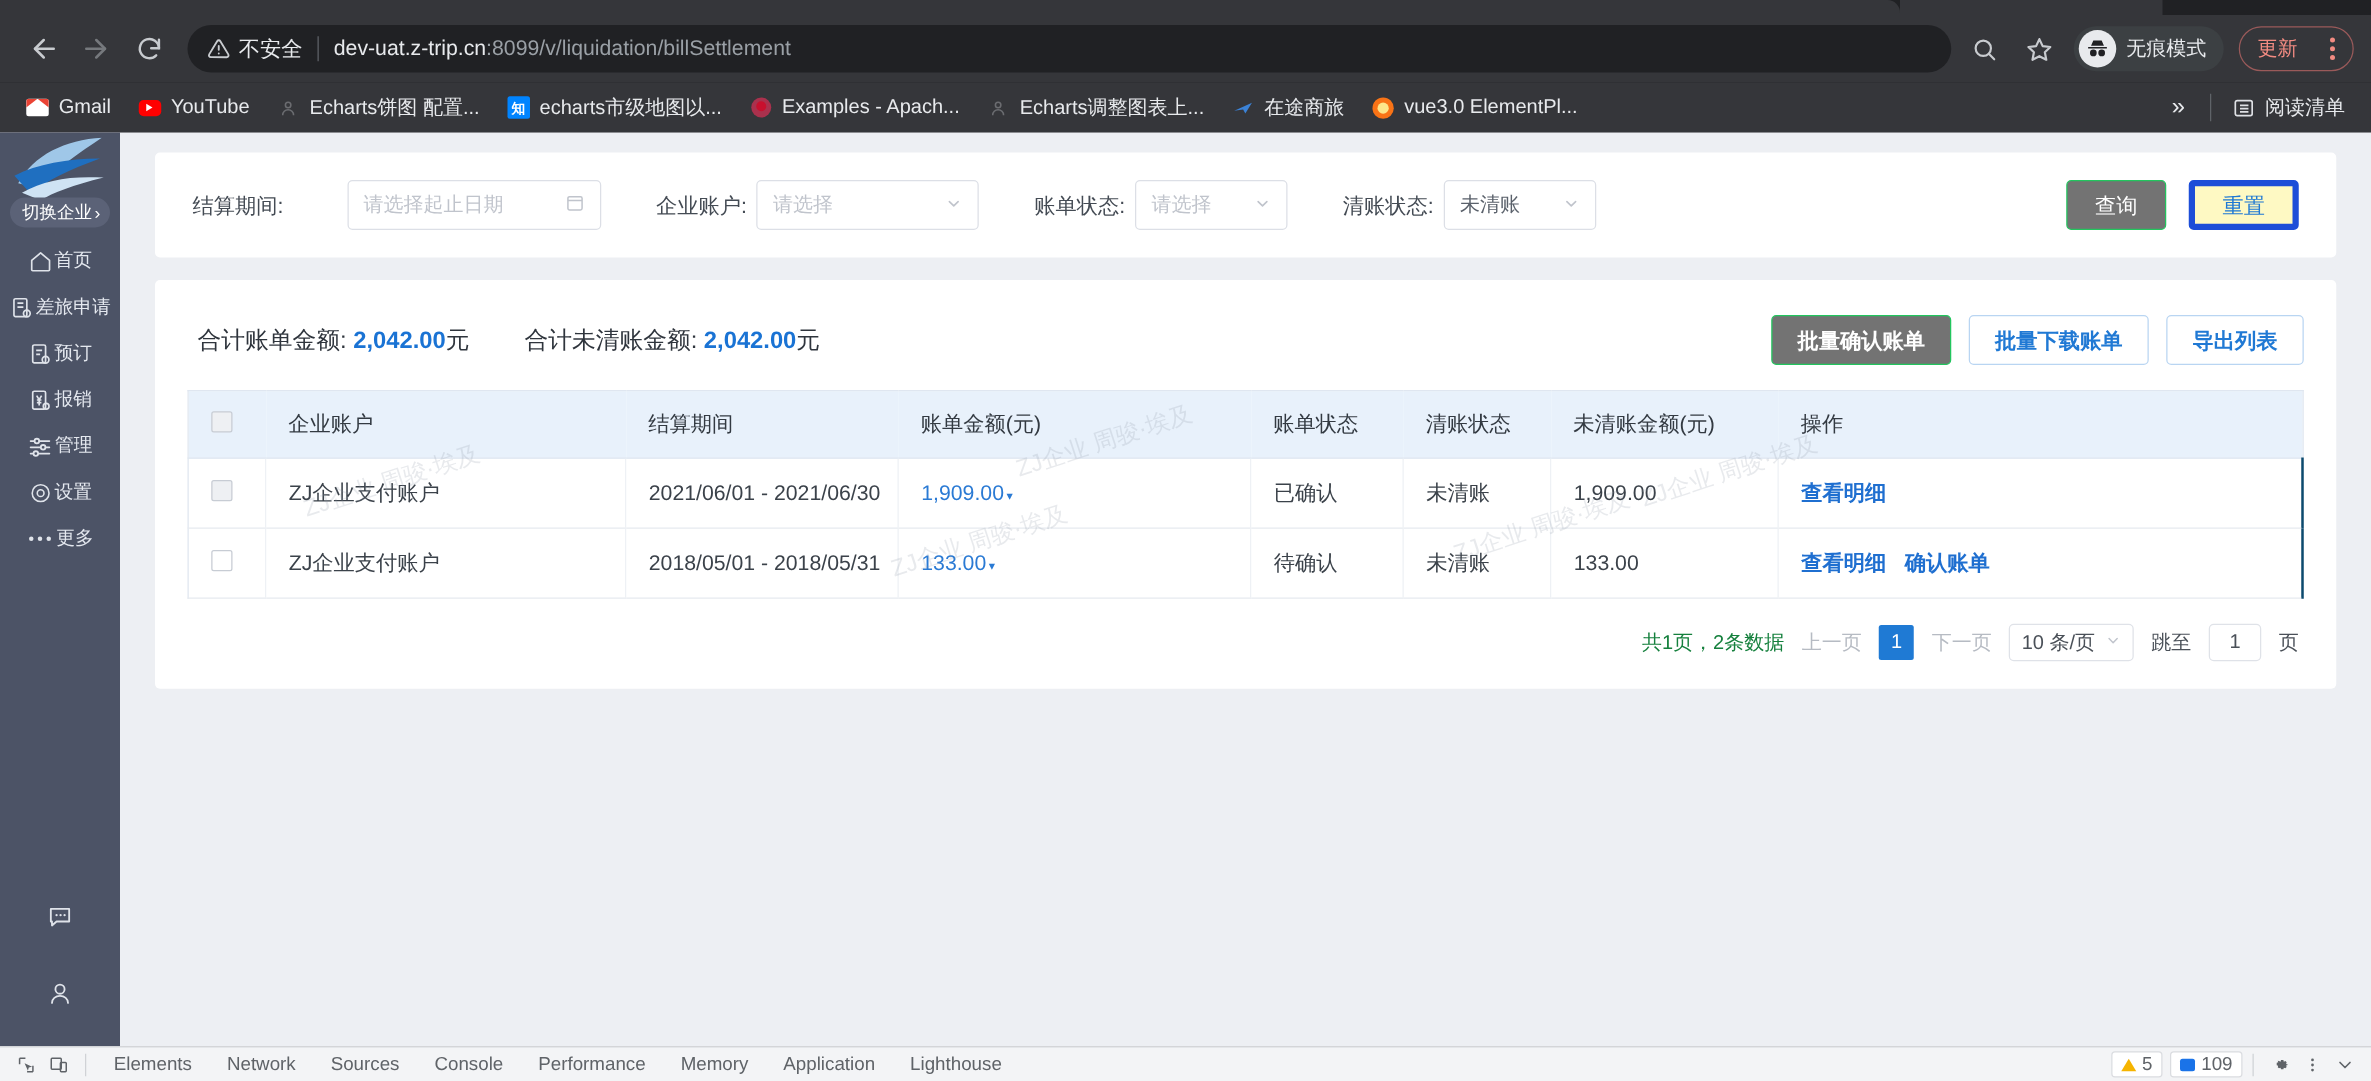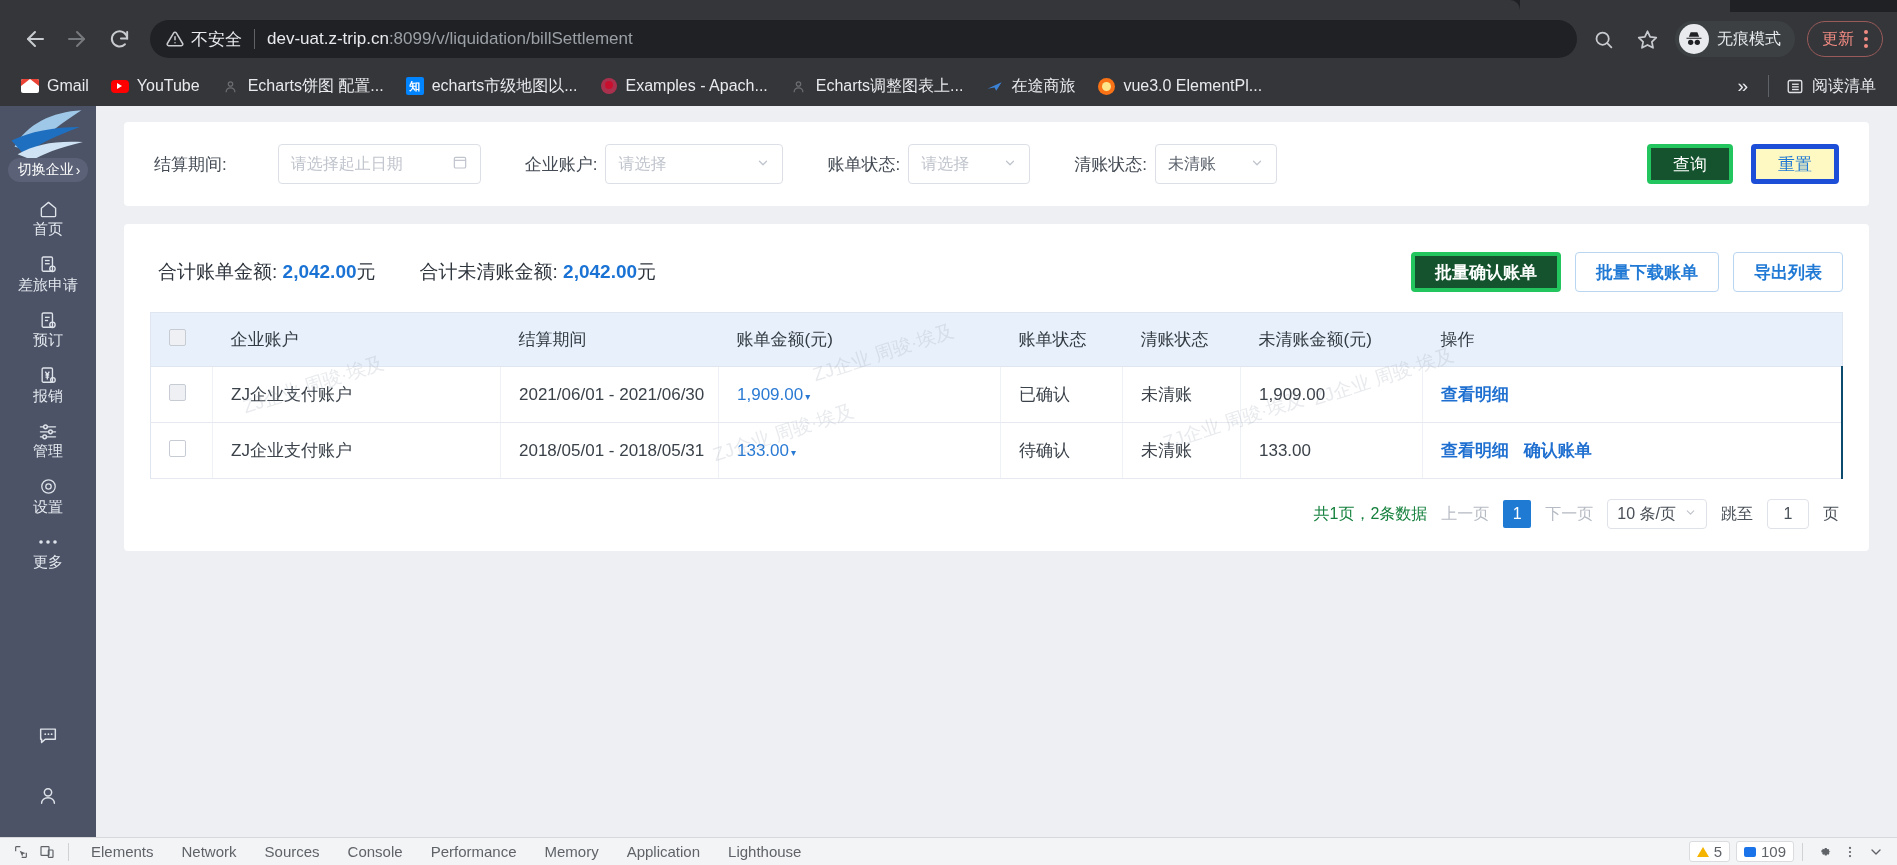--- a/index.html
+++ b/index.html
@@ -54,21 +54,21 @@
   .incognito-pill {
     display:flex; align-items:center; gap:8px; height:36px;
     background:#3c4043; border-radius:18px; padding:0 14px 0 4px;
     color:#e8eaed; font-size:16px; white-space:nowrap; margin-left:4px;
   }
   .incognito-circle {
     width:30px; height:30px; border-radius:50%; background:#e8eaed;
     display:flex; align-items:center; justify-content:center; color:#202124;
   }
   .update-pill {
-    display:flex; align-items:center; gap:4px; height:36px;
+    display:flex; align-items:center; gap:20px; height:36px;
     border:1px solid #9a5a5a; border-radius:18px; padding:0 8px 0 14px;
     color:#f28b82; font-size:16px; white-space:nowrap; margin-left:8px;
   }
   .kebab { display:flex; flex-direction:column; gap:3px; padding:0 6px; }
   .kebab i { width:4px; height:4px; border-radius:50%; background:#f28b82; display:block; }
 
   
   .bookmarks {
     height: 40px; background:#35363a; display:flex; align-items:center;
     padding: 0 10px; gap:0; color:#e8eaed; font-size:16px;
@@ -106,21 +106,21 @@
     display:flex; flex-direction:column; align-items:center;
     flex:0 0 96px; position:relative;
   }
   .logo { width:76px; height:52px; margin-top:4px; }
   .switch-pill {
     background:#5b6277; border-radius:14px; color:#fff; font-size:14px;
     padding:3px 8px 3px 10px; display:flex; align-items:center; gap:2px;
     margin-top:-4px; white-space:nowrap;
   }
   .navitem {
-    display:flex; flex-direction:column; align-items:center; gap:2px;
+    display:flex; flex-direction:row; align-items:center; gap:2px;
     margin-top:17px; color:#e4e8ef; font-size:15px; line-height:1.1;
   }
   .navitem .ni-ico { height:20px; display:flex; align-items:center; justify-content:center; }
   .sb-bottom { position:absolute; bottom:26px; left:0; right:0; display:flex;
     flex-direction:column; align-items:center; gap:34px; }
 
   
   .content { flex:1 1 auto; padding: 16px 28px 0 28px; overflow:hidden; }
 
   .card {
@@ -141,21 +141,21 @@
   .input-box .val-filled { color:#5a616b; }
   .cal-ico { color:#c0c4cc; }
   .chev { color:#c0c4cc; font-size:12px; }
 
   .filter-spacer { flex:1 1 auto; }
   .btn {
     height:40px; border-radius:4px; font-size:17px; display:inline-flex;
     align-items:center; justify-content:center; white-space:nowrap;
     padding: 0 22px; cursor:pointer;
   }
-  .btn-primary { background:#14532d; color:#fff; border:4px solid #22c55e; }
+  .btn-primary { background:#737373; color:#fff; border:1px solid #22c55e; }
   .btn-ghost { background:#fef9c3; color:#2079d4; border:5px solid #1d4ed8; }
   .btn-outline { background:#fff; color:#2079d4; border:1px solid #b9d5f2; }
 
   .list-card { margin-top:18px; padding: 18px 26px 22px 26px; min-height:310px; }
   .sumrow { display:flex; align-items:center; padding: 10px 0 20px 8px; }
   .sum { font-size:19px; color:#2f353d; margin-right:44px; white-space:nowrap; }
   .sum b { color:#1a73d4; font-weight:bold; }
   .sum .yuan { color:#2f353d; font-weight:normal; }
   .sum-spacer { flex:1 1 auto; }
   .act-btns { display:flex; gap:14px; }

